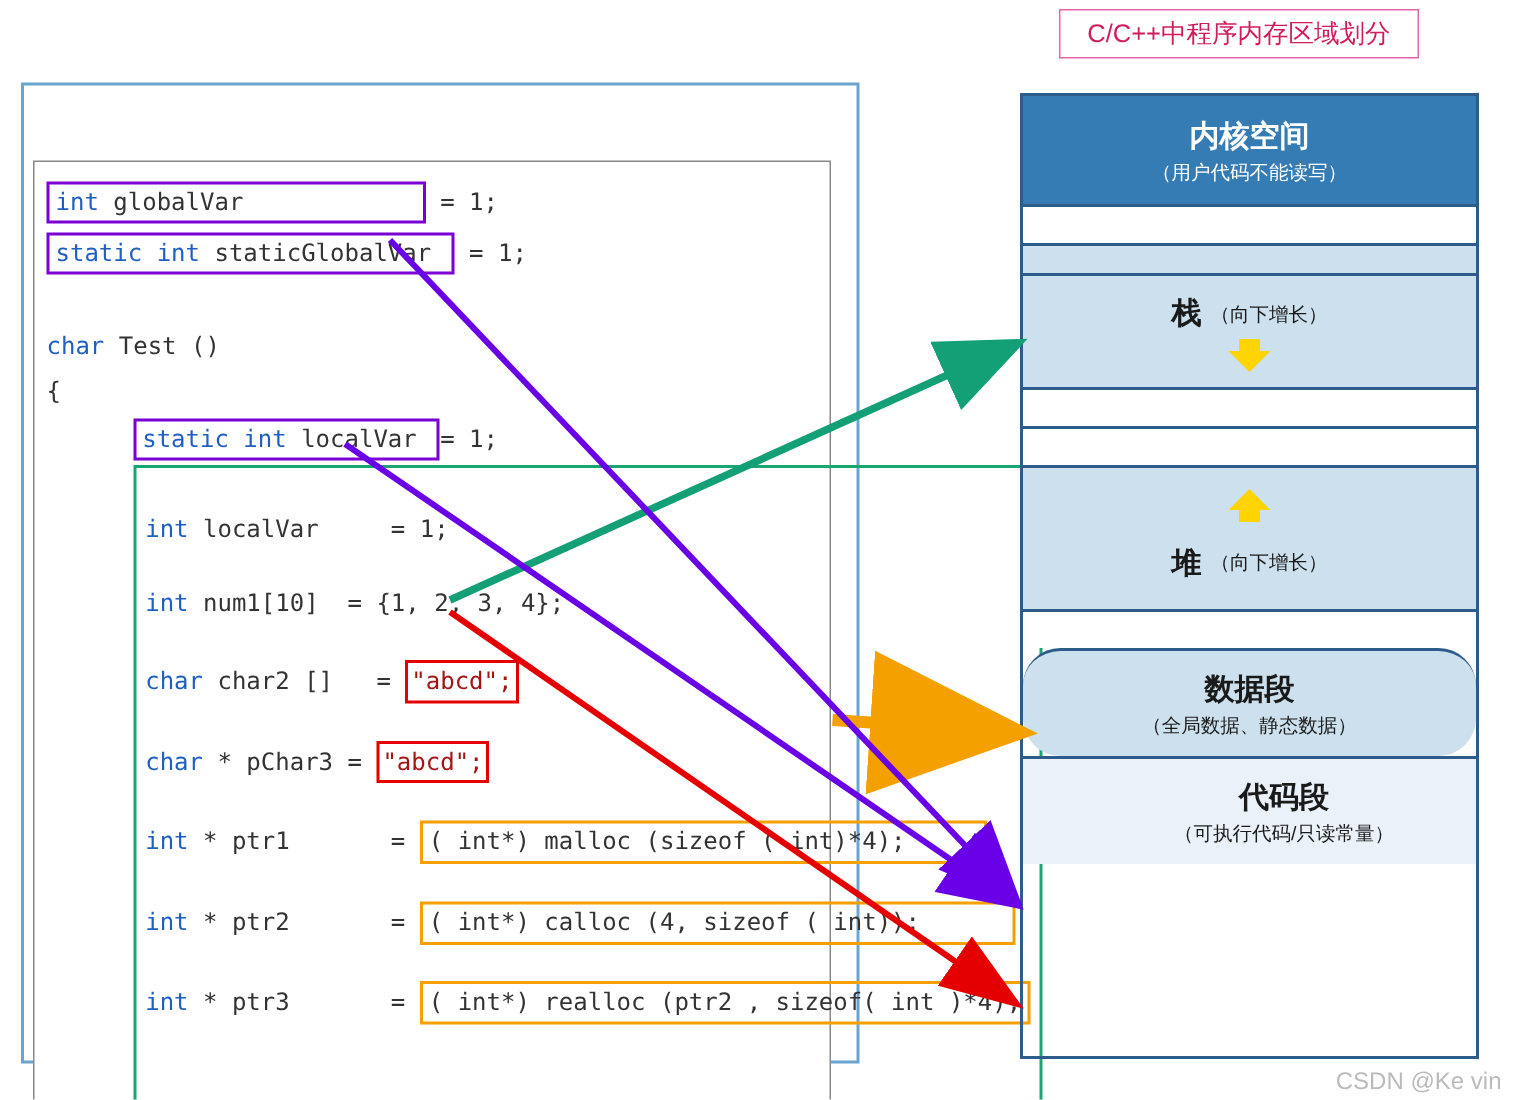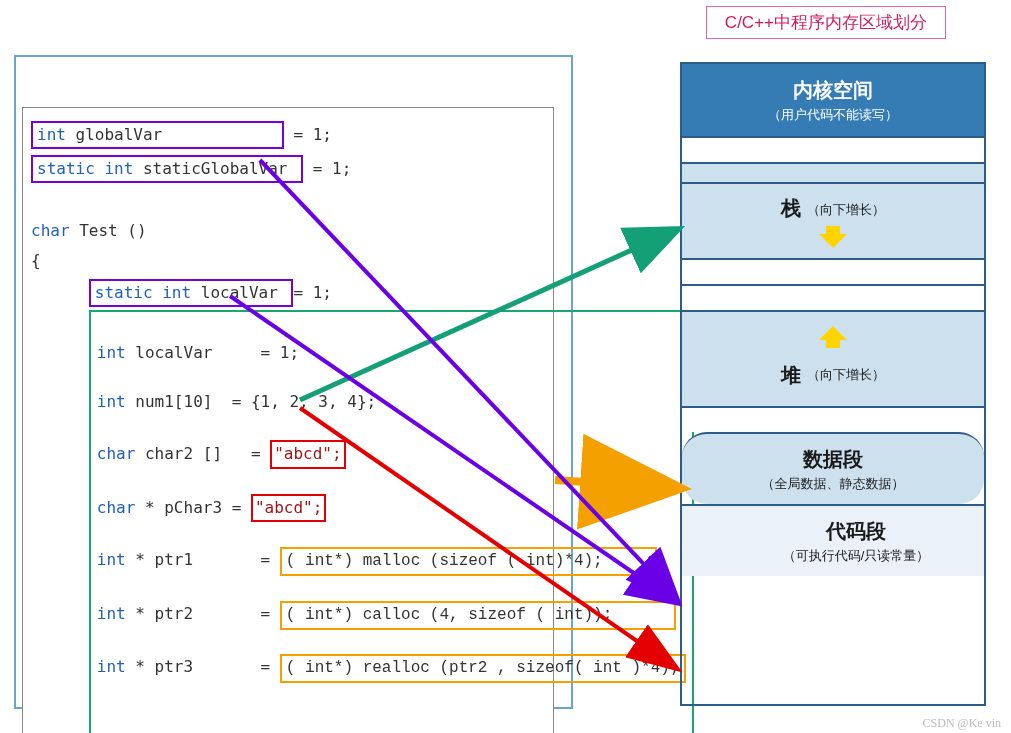--- a/index.html
+++ b/index.html
@@ -45,21 +45,21 @@
   line-height: 1.5;
   white-space: pre;
   font-family: Consolas, monospace;
 }
 .kw { color: #1f5fbf; }
 .txt { color: #333; }
 .str { color: #a31515; }
 .box-purple { border: 2px solid #7a00d4; display: inline-block; padding: 0 4px; }
 .box-green { border: 2px solid #1aa670; display: inline-block; padding: 4px 6px; }
 .box-red { border: 2px solid #e40000; display: inline-block; padding: 0 2px; }
-.box-orange { border: 2px solid #f4a000; display: inline-block; padding: 0 4px; font-family: Liberation Mono, monospace; }
+.box-orange { border: 2px solid #f4a000; display: inline-block; padding: 0 4px; }
 
 .memory-diagram {
   position: absolute;
   left: 680px;
   top: 62px;
   width: 302px;
   height: 640px;
   border: 2px solid #2e5c8a;
 }
 .region {
@@ -106,22 +106,22 @@
   border-left: 14px solid transparent;
   border-right: 14px solid transparent;
   border-bottom: 14px solid #ffd400;
 }
 .arrows-svg {
   position: absolute; left: 0; top: 0;
   width: 1011px; height: 733px; pointer-events: none;
 }
 .watermark {
   position: absolute; bottom: 2px; right: 10px;
-  font-size: 12px; color: #bbb;
-  font-family: Liberation Serif, serif;
+  font-size: 16px; color: #bbb;
+  font-family: Liberation Sans, sans-serif;
 }
 .stack-row { display:flex; align-items:center; gap:6px;}
 .heap-uprow { position:absolute; top:10px;}
 .heap-label { margin-top:32px;}
 </style>
 </head>
 <body>
 
 <div class="title-box">
   <span>C/C++中程序内存区域划分</span>

